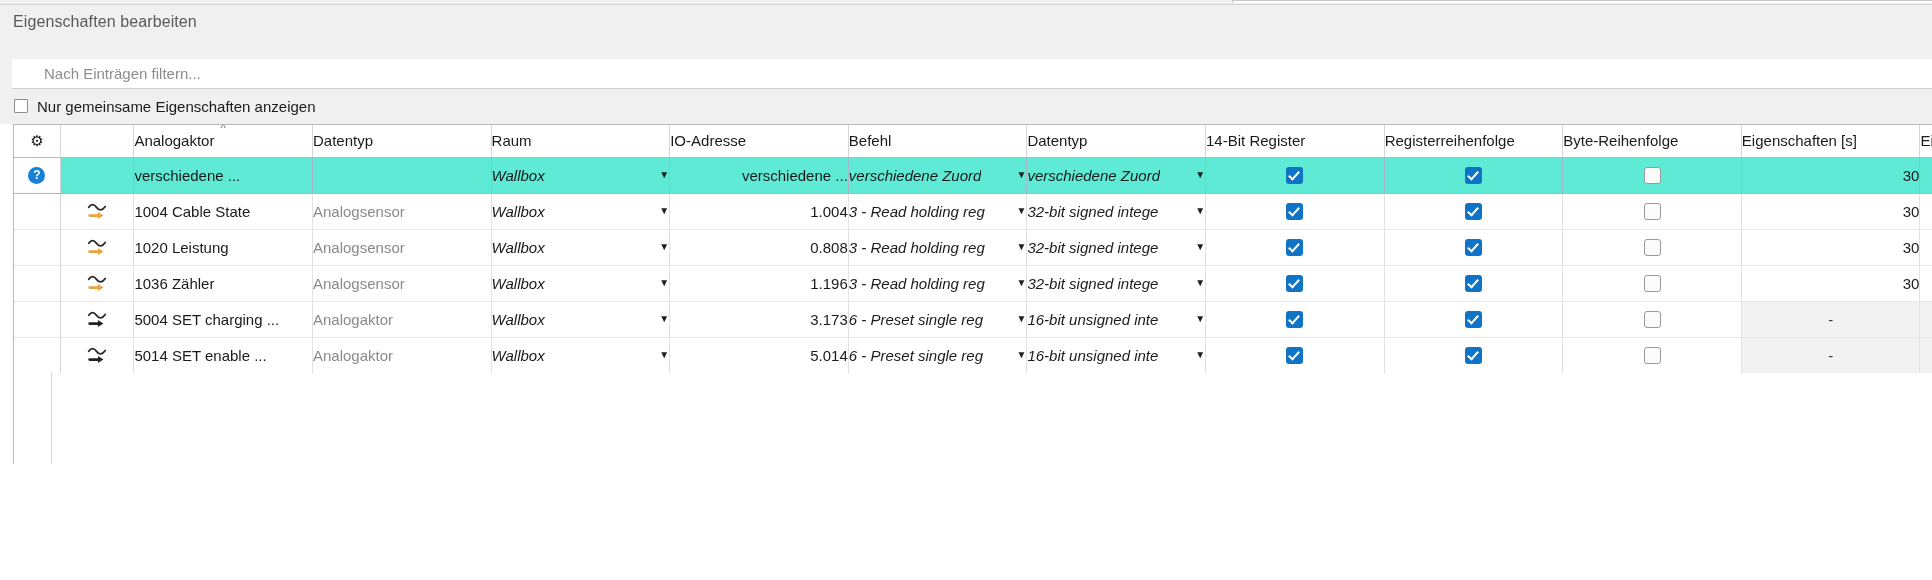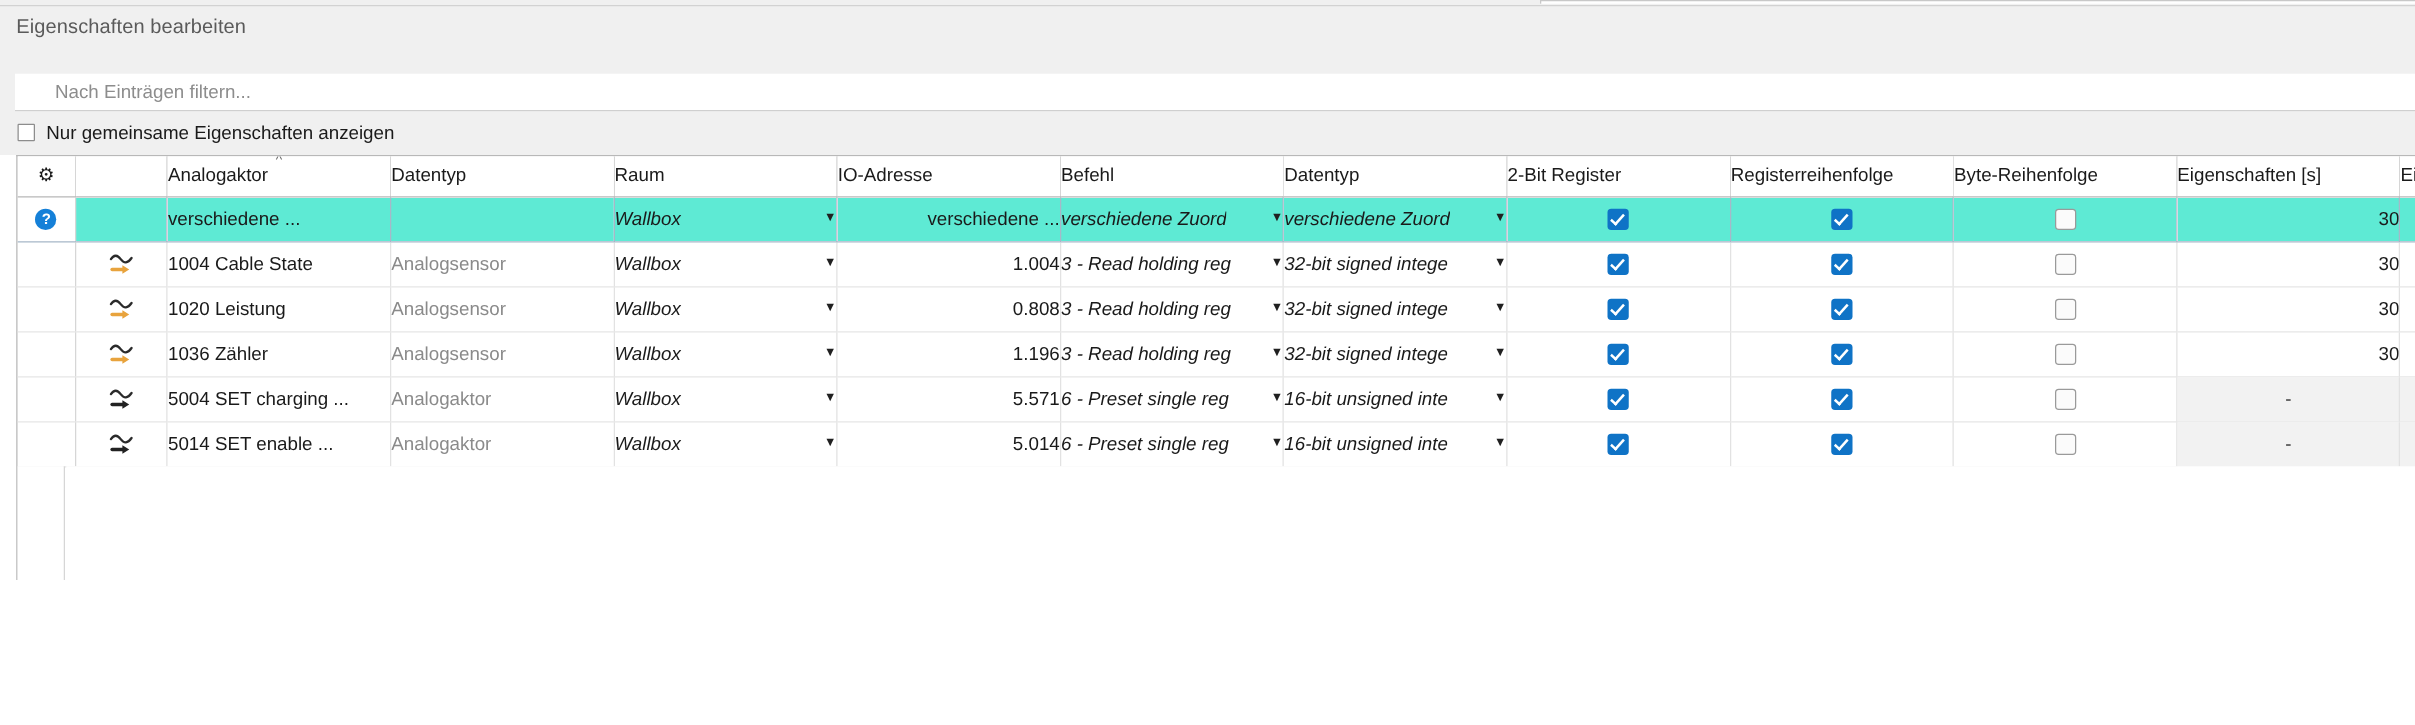--- a/index.html
+++ b/index.html
@@ -414,21 +414,21 @@
             <th>
               <span>IO-Adresse</span>
             </th>
             <th>
               <span>Befehl</span>
             </th>
             <th>
               <span>Datentyp</span>
             </th>
             <th>
-              <span>2-Bit Register</span>
+              <span>14-Bit Register</span>
             </th>
             <th>
               <span>Registerreihenfolge</span>
             </th>
             <th>
               <span>Byte-Reihenfolge</span>
             </th>
             <th>
               <span>Eigenschaften [s]</span>
             </th>
@@ -579,21 +579,21 @@
                     <path d="M13 13.2 L19 17 L13 20.8 Z" fill="#222222"></path>
                   </svg></span></td>
               <td>5004 SET charging ...</td>
               <td class="muted">Analogaktor</td>
               <td>
                 <div class="combo">
                   <span class="combo-text">Wallbox</span>
                   <span class="combo-arrow">▼</span>
                 </div>
               </td>
-              <td class="num">5.571</td>
+              <td class="num">3.173</td>
               <td>
                 <div class="combo">
                   <span class="combo-text">6 - Preset single reg</span>
                   <span class="combo-arrow">▼</span>
                 </div>
               </td>
               <td>
                 <div class="combo">
                   <span class="combo-text">16-bit unsigned inte</span>
                   <span class="combo-arrow">▼</span>

